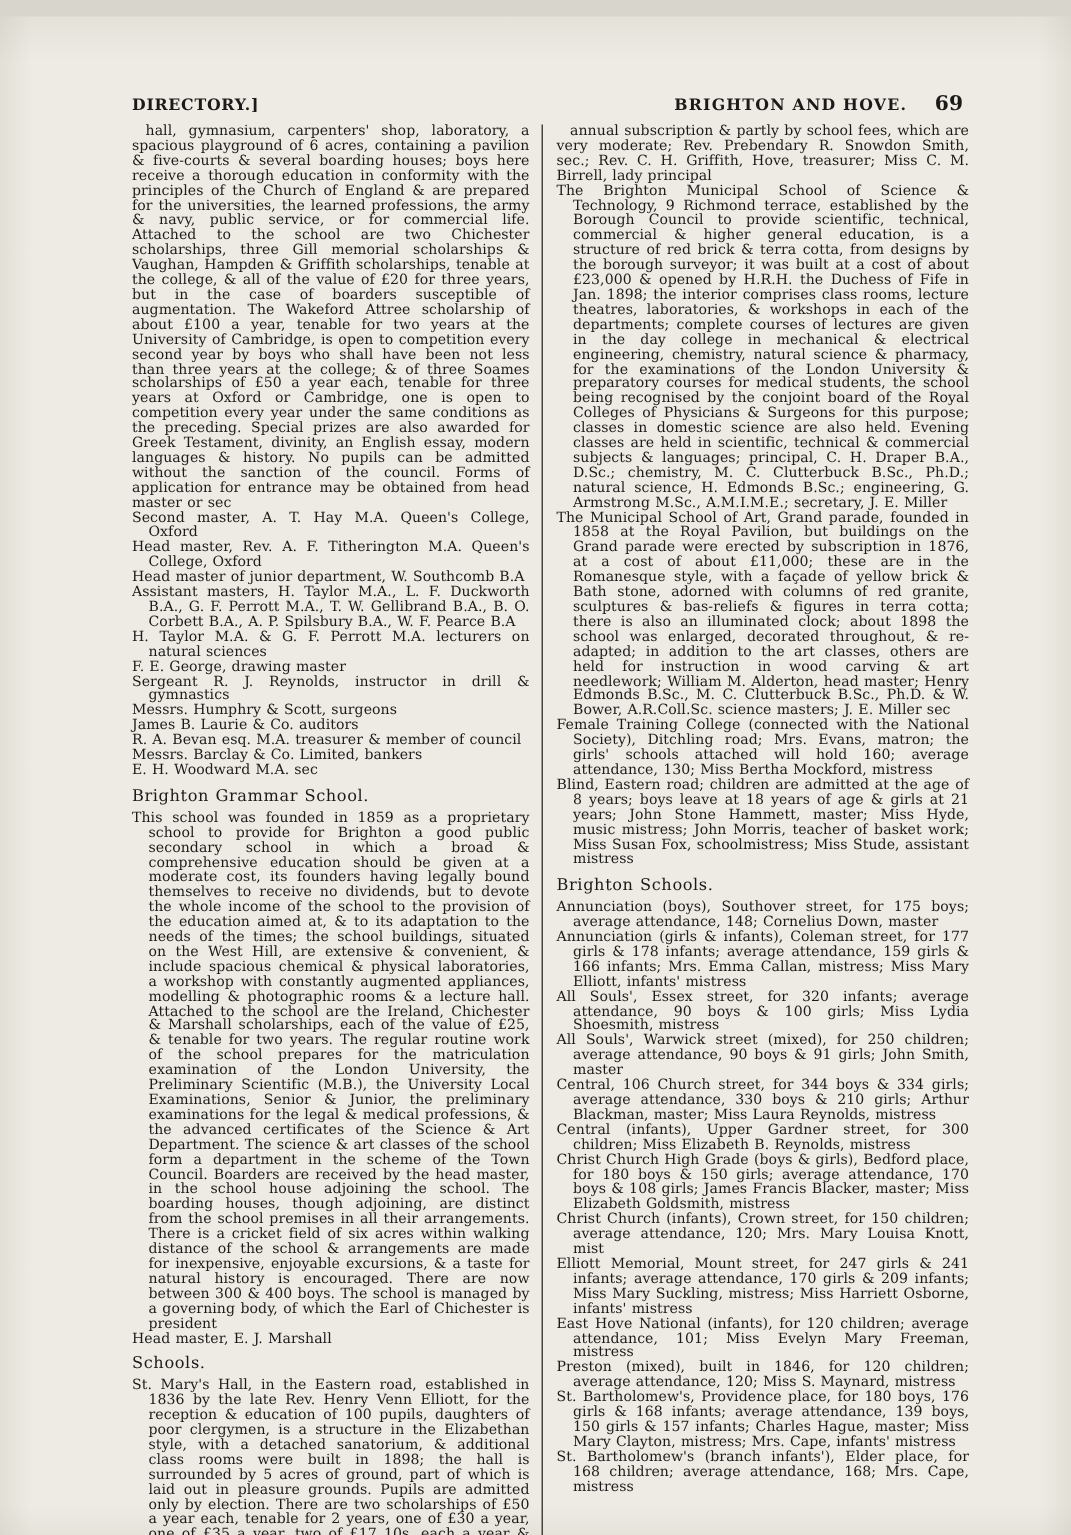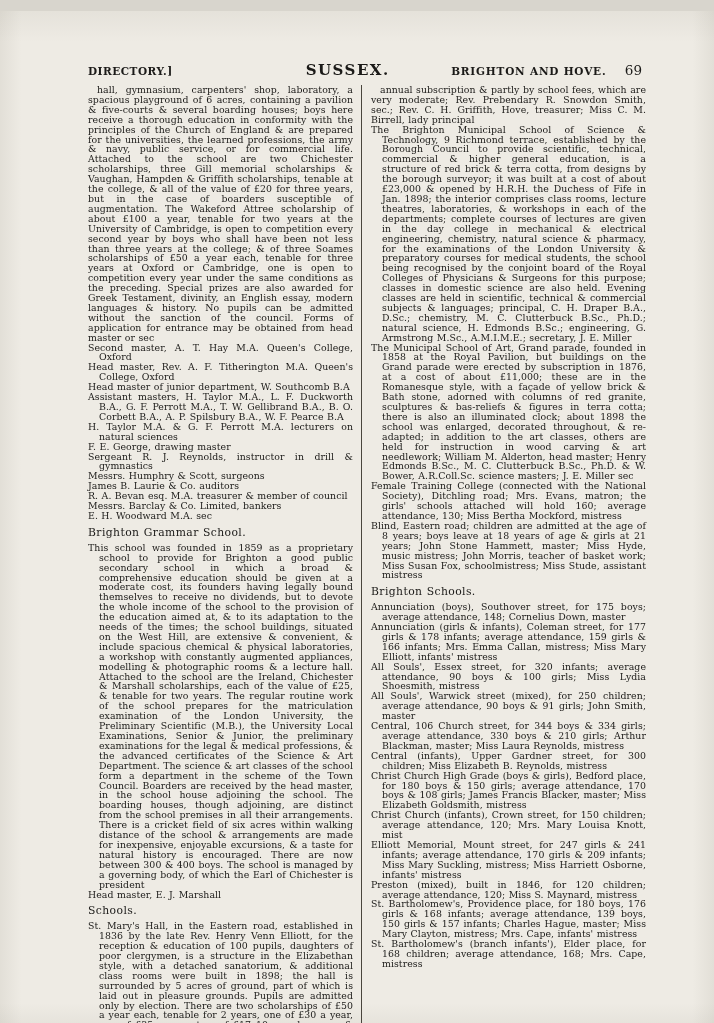--- a/index.html
+++ b/index.html
@@ -41,21 +41,21 @@
   .header .hright {
     flex: 1.2;
     text-align: right;
     font-size: 10.5px;
     font-weight: bold;
     letter-spacing: 0.8px;
     white-space: nowrap;
   }
   .header .pagenum {
     font-size: 13.5px;
-    font-weight: normal;
+    font-weight: bold;
     margin-left: 14px;
     letter-spacing: 0;
   }
   .columns {
     display: flex;
     margin: 0 68px 0 88px;
   }
   .col {
     text-align: justify;
     font-size: 9.4px;
@@ -75,21 +75,20 @@
     letter-spacing: 0.4px;
     margin: 7px 0 5px 0;
   }
 </style>
 </head>
 <body>
 
 <div class="page">
   <div class="header">
     <div class="hleft">DIRECTORY.]</div>
-    <div class="hcenter">SUSSEX.</div>
     <div class="hright">
       <span>BRIGHTON AND HOVE.</span>
       <span class="pagenum">69</span>
     </div>
   </div>
   <div class="columns">
     <div class="col left">
         <p class="para flow">hall, gymnasium, carpenters' shop, laboratory, a spacious playground of 6 acres, containing a pavilion &amp; five-courts &amp; several boarding houses; boys here receive a thorough education in conformity with the principles of the Church of England &amp; are prepared for the universities, the learned professions, the army &amp; navy, public service, or for commercial life. Attached to the school are two Chichester scholarships, three Gill memorial scholarships &amp; Vaughan, Hampden &amp; Griffith scholarships, tenable at the college, &amp; all of the value of £20 for three years, but in the case of boarders susceptible of augmentation. The Wakeford Attree scholarship of about £100 a year, tenable for two years at the University of Cambridge, is open to competition every second year by boys who shall have been not less than three years at the college; &amp; of three Soames scholarships of £50 a year each, tenable for three years at Oxford or Cambridge, one is open to competition every year under the same conditions as the preceding. Special prizes are also awarded for Greek Testament, divinity, an English essay, modern languages &amp; history. No pupils can be admitted without the sanction of the council. Forms of application for entrance may be obtained from head master or sec</p>
         <p class="para entry">Second master, A. T. Hay M.A. Queen's College, Oxford</p>
         <p class="para entry">Head master, Rev. A. F. Titherington M.A. Queen's College, Oxford</p>
@@ -118,18 +117,19 @@
         <p class="para heading">Brighton Schools.</p>
         <p class="para entry">Annunciation (boys), Southover street, for 175 boys; average attendance, 148; Cornelius Down, master</p>
         <p class="para entry">Annunciation (girls &amp; infants), Coleman street, for 177 girls &amp; 178 infants; average attendance, 159 girls &amp; 166 infants; Mrs. Emma Callan, mistress; Miss Mary Elliott, infants' mistress</p>
         <p class="para entry">All Souls', Essex street, for 320 infants; average attendance, 90 boys &amp; 100 girls; Miss Lydia Shoesmith, mistress</p>
         <p class="para entry">All Souls', Warwick street (mixed), for 250 children; average attendance, 90 boys &amp; 91 girls; John Smith, master</p>
         <p class="para entry">Central, 106 Church street, for 344 boys &amp; 334 girls; average attendance, 330 boys &amp; 210 girls; Arthur Blackman, master; Miss Laura Reynolds, mistress</p>
         <p class="para entry">Central (infants), Upper Gardner street, for 300 children; Miss Elizabeth B. Reynolds, mistress</p>
         <p class="para entry">Christ Church High Grade (boys &amp; girls), Bedford place, for 180 boys &amp; 150 girls; average attendance, 170 boys &amp; 108 girls; James Francis Blacker, master; Miss Elizabeth Goldsmith, mistress</p>
         <p class="para entry">Christ Church (infants), Crown street, for 150 children; average attendance, 120; Mrs. Mary Louisa Knott, mist</p>
         <p class="para entry">Elliott Memorial, Mount street, for 247 girls &amp; 241 infants; average attendance, 170 girls &amp; 209 infants; Miss Mary Suckling, mistress; Miss Harriett Osborne, infants' mistress</p>
+        <p class="para entry">East Hove National (infants), for 120 children; average attendance, 101; Miss Evelyn Mary Freeman, mistress</p>
         <p class="para entry">Preston (mixed), built in 1846, for 120 children; average attendance, 120; Miss S. Maynard, mistress</p>
         <p class="para entry">St. Bartholomew's, Providence place, for 180 boys, 176 girls &amp; 168 infants; average attendance, 139 boys, 150 girls &amp; 157 infants; Charles Hague, master; Miss Mary Clayton, mistress; Mrs. Cape, infants' mistress</p>
         <p class="para entry">St. Bartholomew's (branch infants'), Elder place, for 168 children; average attendance, 168; Mrs. Cape, mistress</p>
       </div>
   </div>
 </div>
 
 </body></html>

